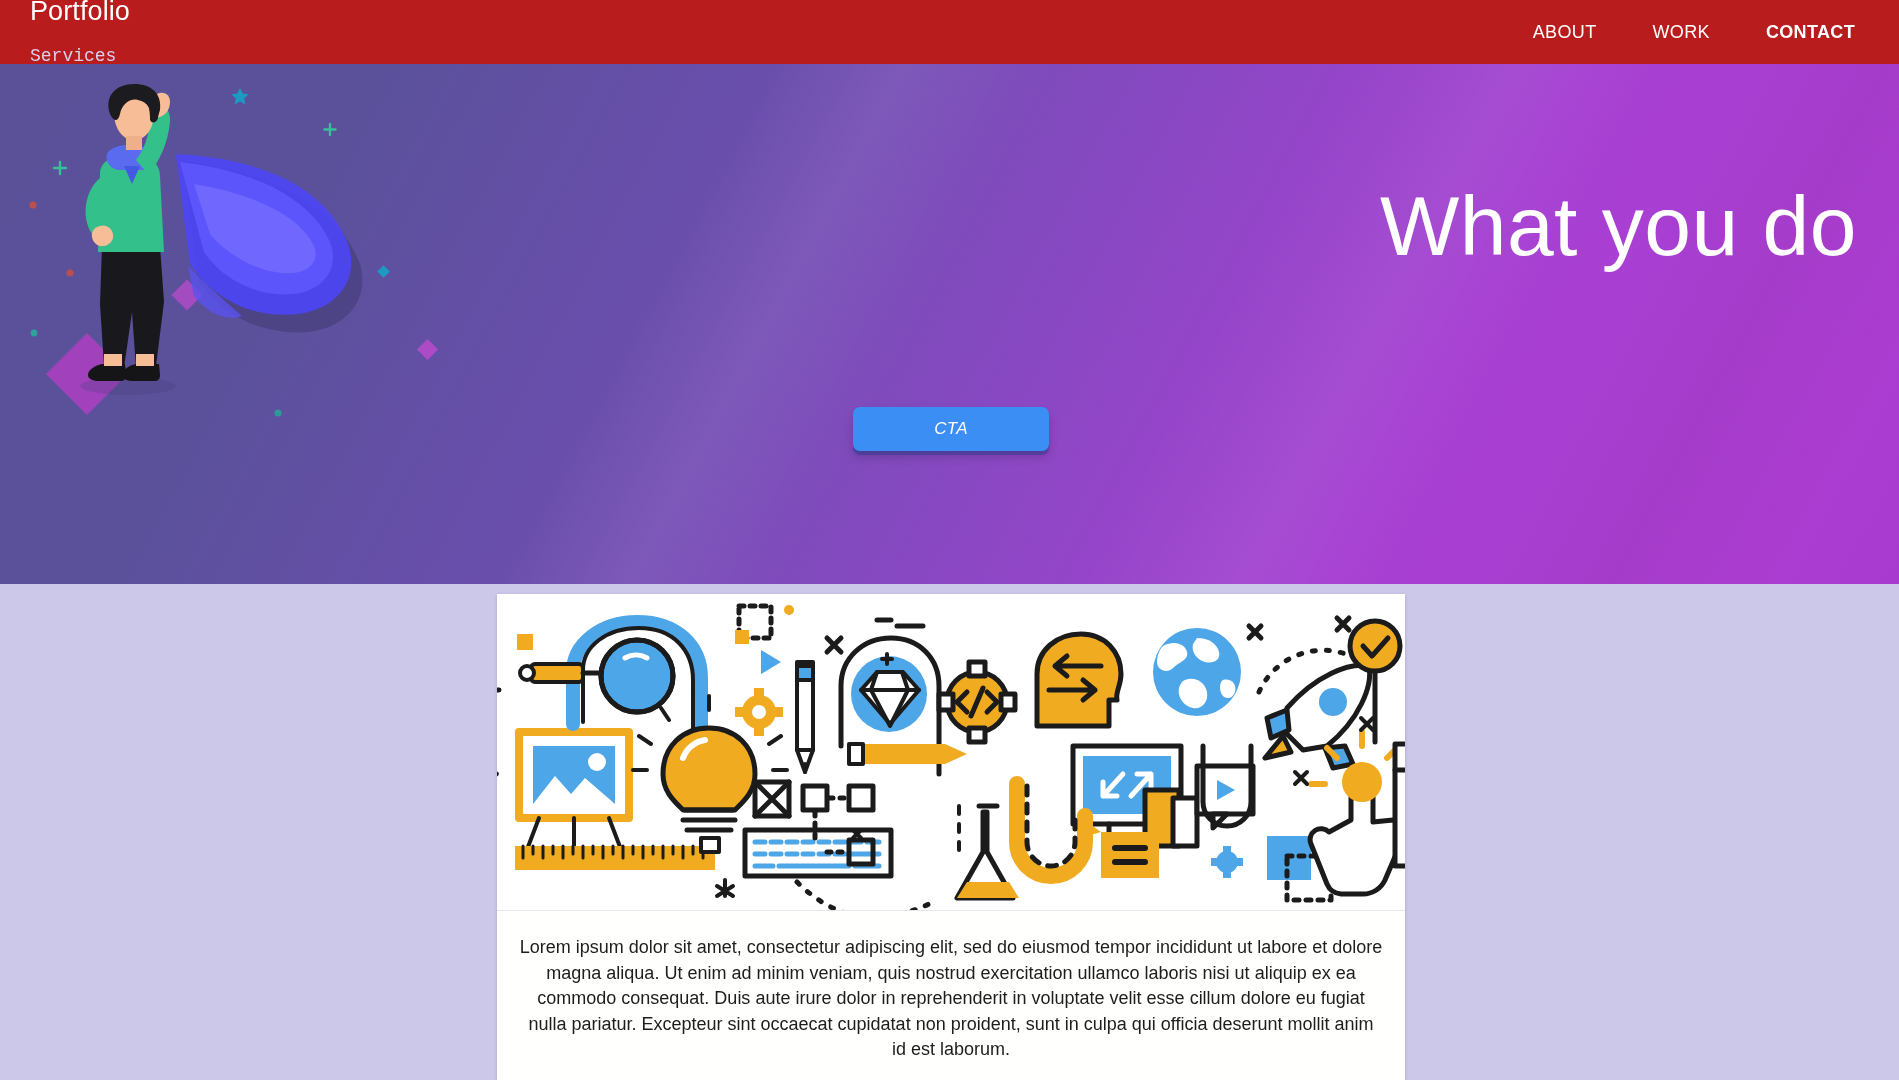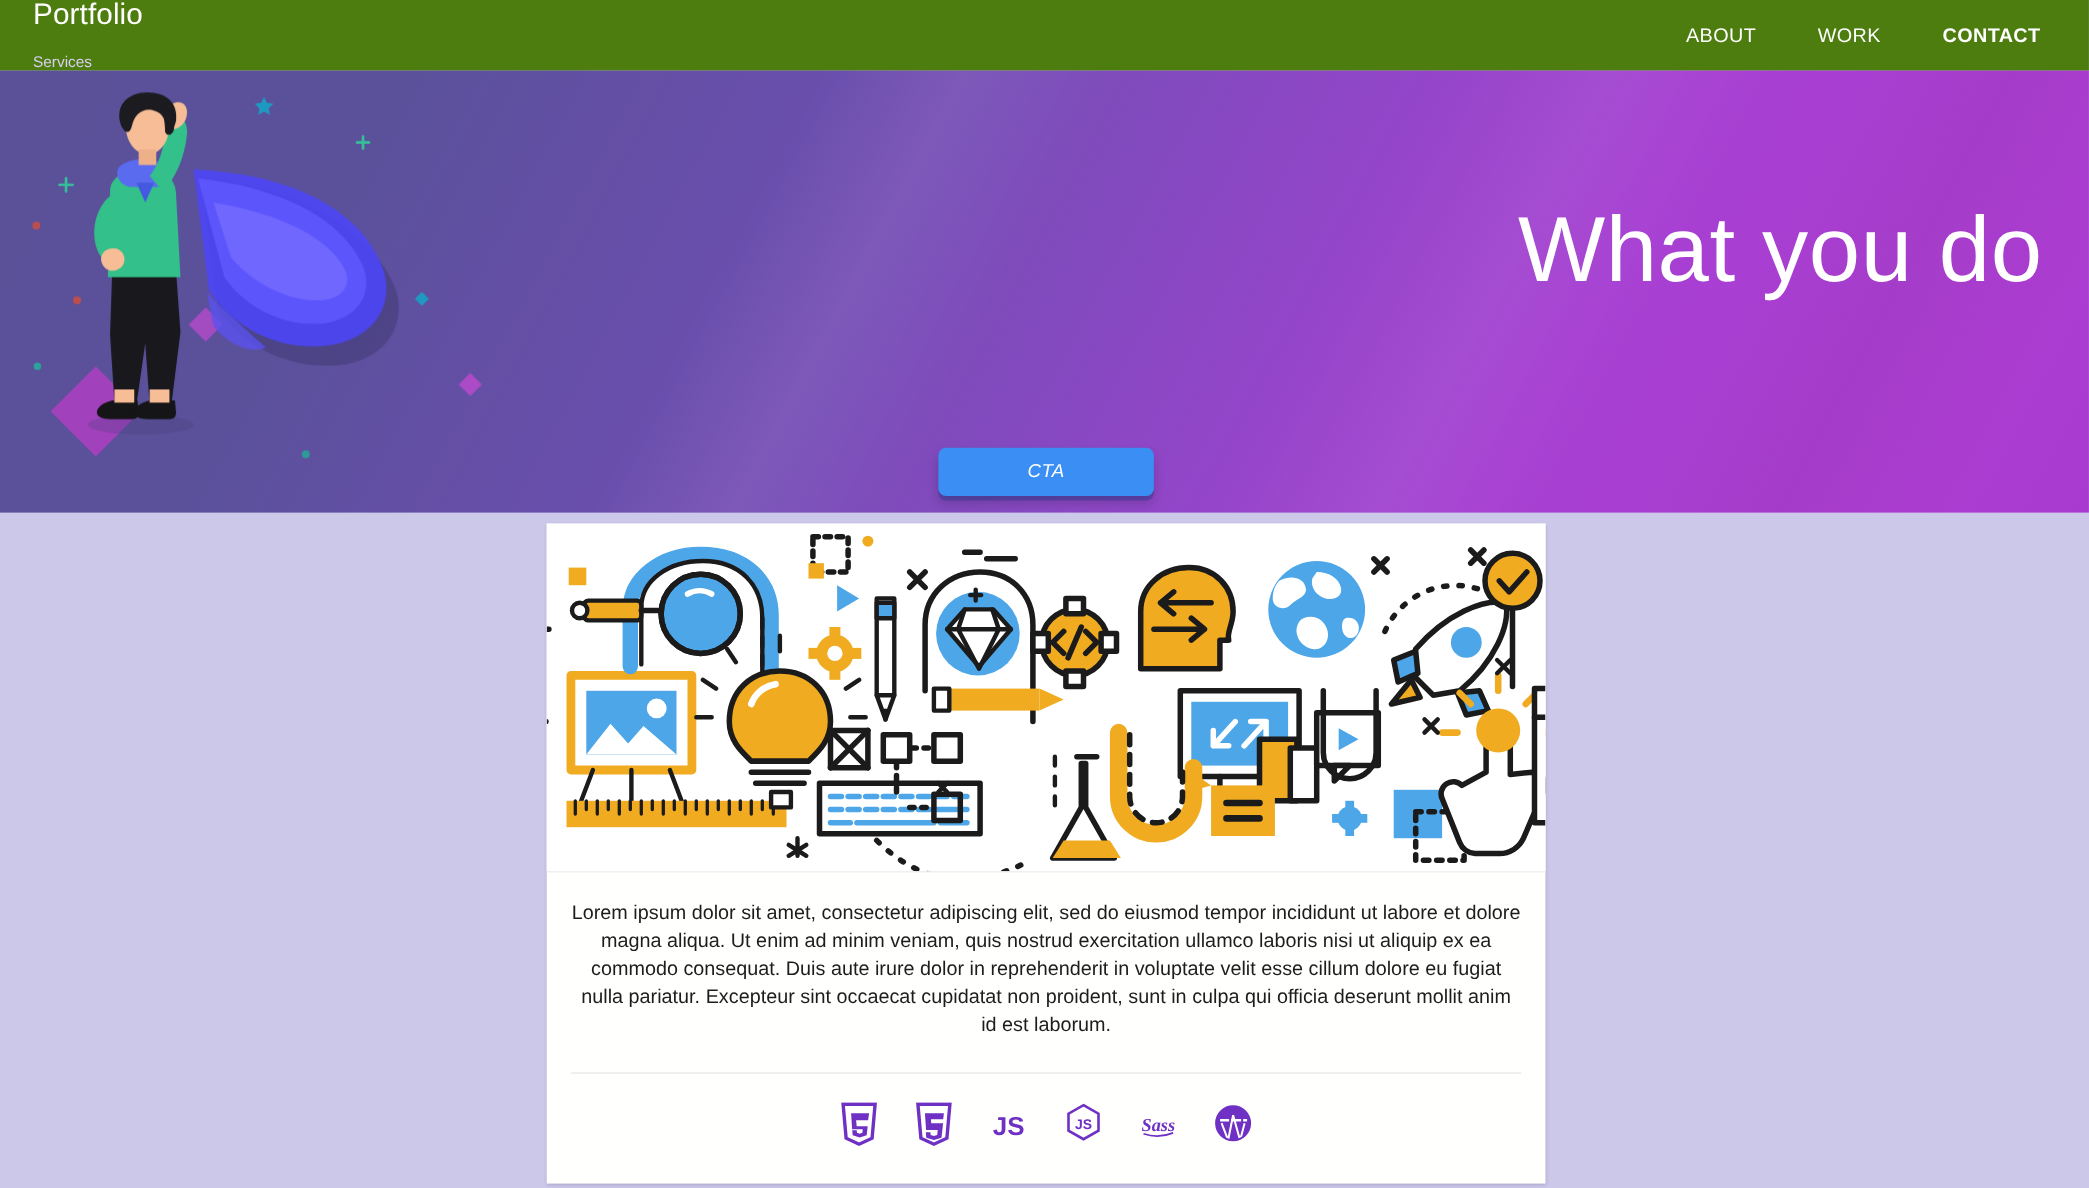--- a/index.html
+++ b/index.html
@@ -9,58 +9,59 @@
     height: 1080px;
     overflow: hidden;
     background: #ccc8ea;
     font-family: "Liberation Sans", sans-serif;
   }
 
   
   .site-header {
     position: relative;
     height: 64px;
-    background: #4d7c0f;
+    background: #b91c1c;
     display: flex;
     align-items: center;
     justify-content: space-between;
     padding: 0 28px 0 30px;
     z-index: 20;
   }
   .brand { line-height: 1; padding-bottom: 2px; }
   .brand-title {
     color: #ffffff;
     font-size: 27px;
     font-weight: 400;
     letter-spacing: .1px;
     line-height: 1.05;
   }
   .brand-sub {
     color: #d9d0ef;
-    font-size: 14px;
+    font-size: 18px;
     font-weight: 400;
     margin-top: 21px;
     line-height: 1;
+    font-family: Liberation Mono, monospace;
   }
   .main-nav { display: flex; align-items: center; gap: 0px; }
   .nav-link {
     color: #ffffff;
     font-size: 18px;
     letter-spacing: .35px;
     text-decoration: none;
     padding: 6px 28px;
     white-space: nowrap;
     text-align: right;
   }
   .nav-link:last-child { padding-right: 16px; font-weight: bold; }
 
   
   .hero {
     position: relative;
-    height: 402px;
+    height: 520px;
     overflow: hidden;
     background:
       linear-gradient(118deg,
         #5b5199 0%,
         #5b519b 18%,
         #6a4ead 36%,
         #8b48c4 56%,
         #a63fd2 74%,
         #ae3fd4 88%,
         #a93ad0 100%);

